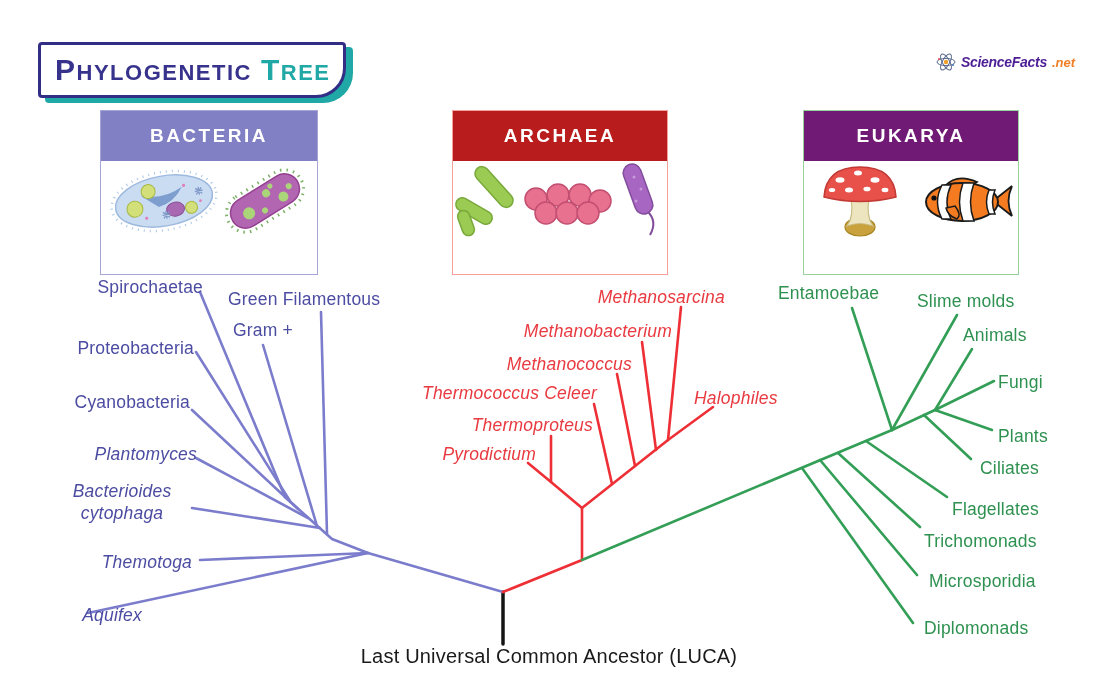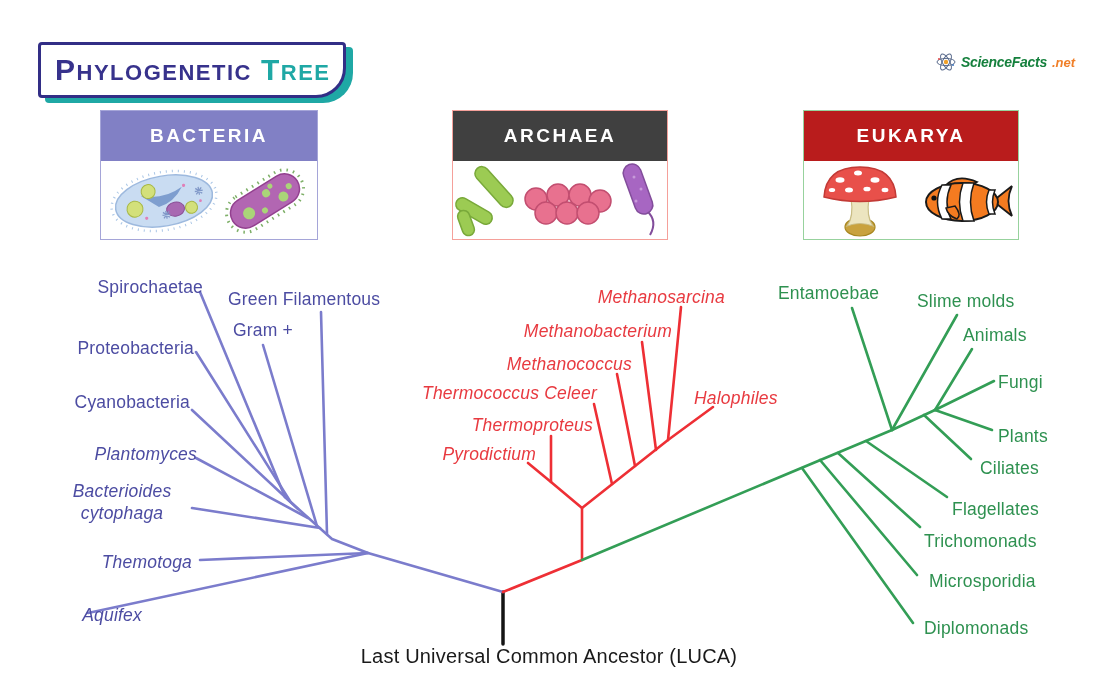--- a/index.html
+++ b/index.html
@@ -10,25 +10,25 @@
   .title-box{position:absolute;left:38px;top:42px;width:308px;height:56px;background:#fff;
              border:3px solid #322e86;border-radius:4px 4px 30px 4px;box-shadow:7px 5px 0 #1fa8a5;
              display:flex;align-items:center;padding-left:14px;box-sizing:border-box;}
   .title-text{font-weight:600;letter-spacing:1.5px;white-space:nowrap;line-height:1;}
   .t-navy{color:#37328c;} .t-teal{color:#1fa8a5;}
   .t-big{font-size:30px;} .t-small{font-size:22px;}
   .t-space{display:inline-block;width:9px;}
 
   
   .logo{position:absolute;top:52px;right:27px;display:flex;align-items:center;gap:5px;}
-  .logo-text{font-size:14px;font-weight:bold;font-style:italic;color:#15803d;letter-spacing:-0.3px;}
+  .logo-text{font-size:14px;font-weight:bold;font-style:italic;color:#4c1d95;letter-spacing:-0.3px;}
   .logo-tld{font-size:13px;font-weight:bold;font-style:italic;color:#f07f28;}
 
   
-  .card{position:absolute;top:110px;height:130px;background:#fff;border:1.5px solid;box-sizing:border-box;}
+  .card{position:absolute;top:110px;height:165px;background:#fff;border:1.5px solid;box-sizing:border-box;}
   .card-header{height:50px;display:flex;align-items:center;justify-content:center;
                color:#fff;font-size:19px;font-weight:bold;letter-spacing:2.5px;}
   .card-art{height:78px;display:flex;align-items:center;justify-content:center;}
   #card-bacteria{left:100px;width:218px;border-color:#a5a5d8;}
   #card-archaea{left:452px;width:216px;border-color:#f5a09a;}
   #card-eukarya{left:803px;width:216px;border-color:#97d29d;}
 
   
   #tree-svg{position:absolute;left:0;top:0;}
   #tree-svg text{font-family:"Liberation Sans",sans-serif;font-weight:500;letter-spacing:0.2px;}
@@ -91,21 +91,21 @@
                 <circle cx="12" cy="-10" r="2.5"></circle>
                 <circle cx="28" cy="0" r="3"></circle>
             </g>
           </g>
         </g>
       </svg>
     </div>
   </div>
 
   <div class="card" id="card-archaea" style="border-color: rgb(245, 160, 154);">
-    <div class="card-header" style="background: #404040;">ARCHAEA</div>
+    <div class="card-header" style="background: #b91c1c;">ARCHAEA</div>
     <div class="card-art">
       <svg width="212" height="78" viewBox="0 0 212 78">
         <g fill="#9ccb53" stroke="#79a93a" stroke-width="1.5">
           <rect x="-25" y="-7" width="50" height="14" rx="7" transform="translate(40,26) rotate(48)"></rect>
           <rect x="-20" y="-6.5" width="40" height="13" rx="6.5" transform="translate(20,50) rotate(30)"></rect>
           <rect x="-13" y="-6" width="26" height="12" rx="6" transform="translate(12,62) rotate(70)"></rect>
         </g>
         <g fill="#e8718f" stroke="#c24e70" stroke-width="1.5">
           <circle cx="82" cy="38" r="11"></circle>
             <circle cx="104" cy="34" r="11"></circle>
@@ -122,21 +122,21 @@
               <circle cx="180" cy="16" r="1.5"></circle>
               <circle cx="187" cy="28" r="1.5"></circle>
               <circle cx="182" cy="40" r="1.5"></circle>
             </g>
         </g>
       </svg>
     </div>
   </div>
 
   <div class="card" id="card-eukarya" style="border-color: rgb(151, 210, 157);">
-    <div class="card-header" style="background: #b91c1c;">EUKARYA</div>
+    <div class="card-header" style="background: #701a75;">EUKARYA</div>
     <div class="card-art">
       <svg width="212" height="78" viewBox="0 0 212 78">
         <g>
           <ellipse cx="55" cy="66" rx="15" ry="9" fill="#c9a23e" stroke="#a8861f" stroke-width="1.2"></ellipse>
           <path d="M46,37 Q49,56 42,65 Q55,60 68,65 Q61,56 64,37 Z" fill="#ece5c0" stroke="#c9bd85" stroke-width="1.2"></path>
           <path d="M19,36 Q21,6 55,6 Q89,6 91,36 Q55,45 19,36 Z" fill="#e8504a" stroke="#c23a36" stroke-width="1.5"></path>
           <g fill="#fff">
             <ellipse cx="35" cy="19" rx="4.5" ry="2.8"></ellipse>
               <ellipse cx="53" cy="12" rx="4" ry="2.5"></ellipse>
             <ellipse cx="70" cy="19" rx="4.5" ry="2.8"></ellipse>

